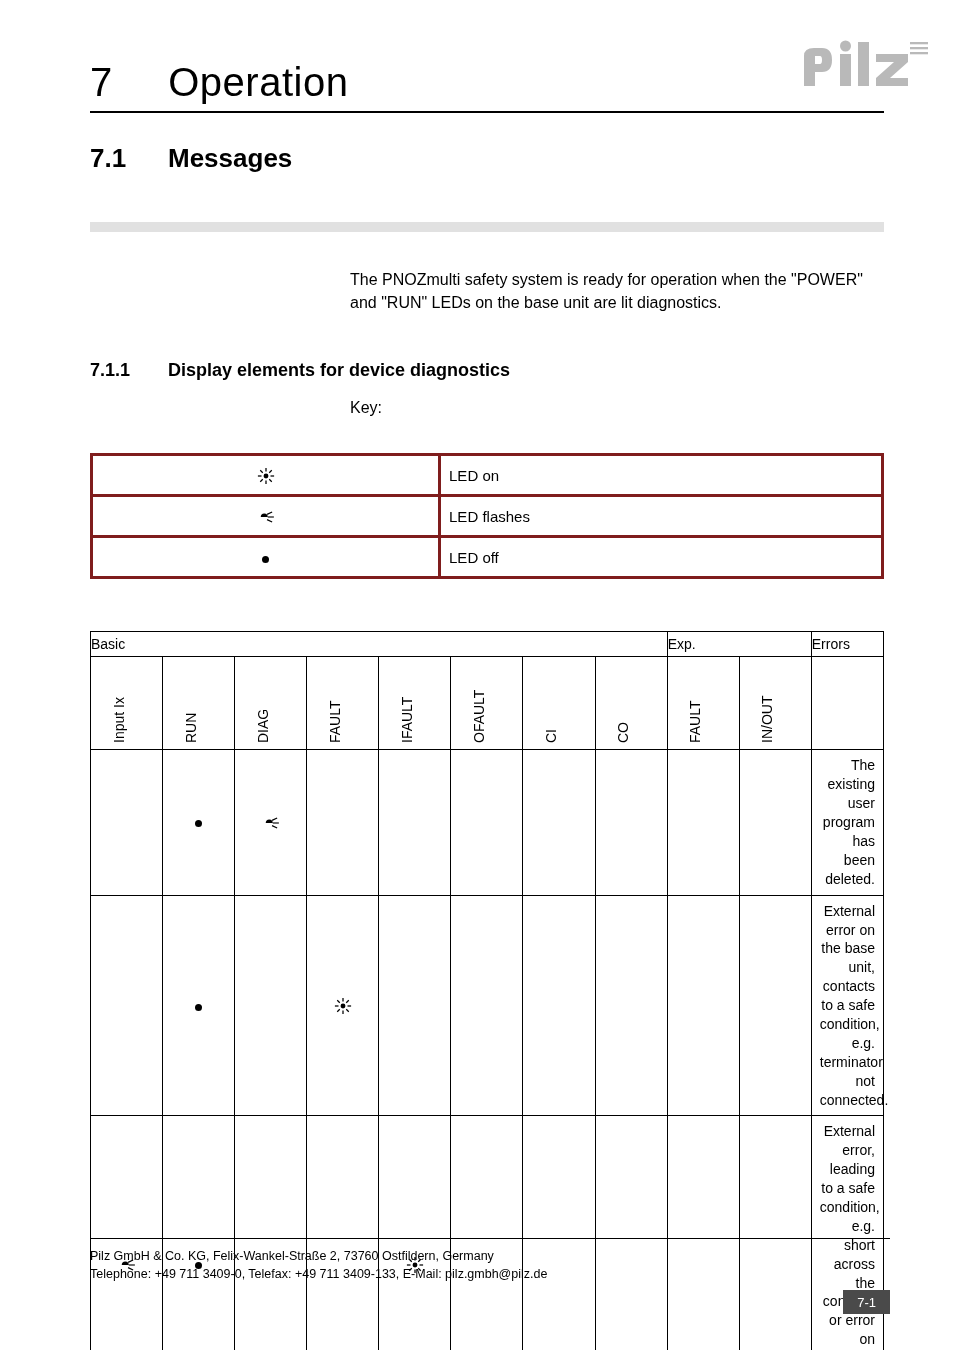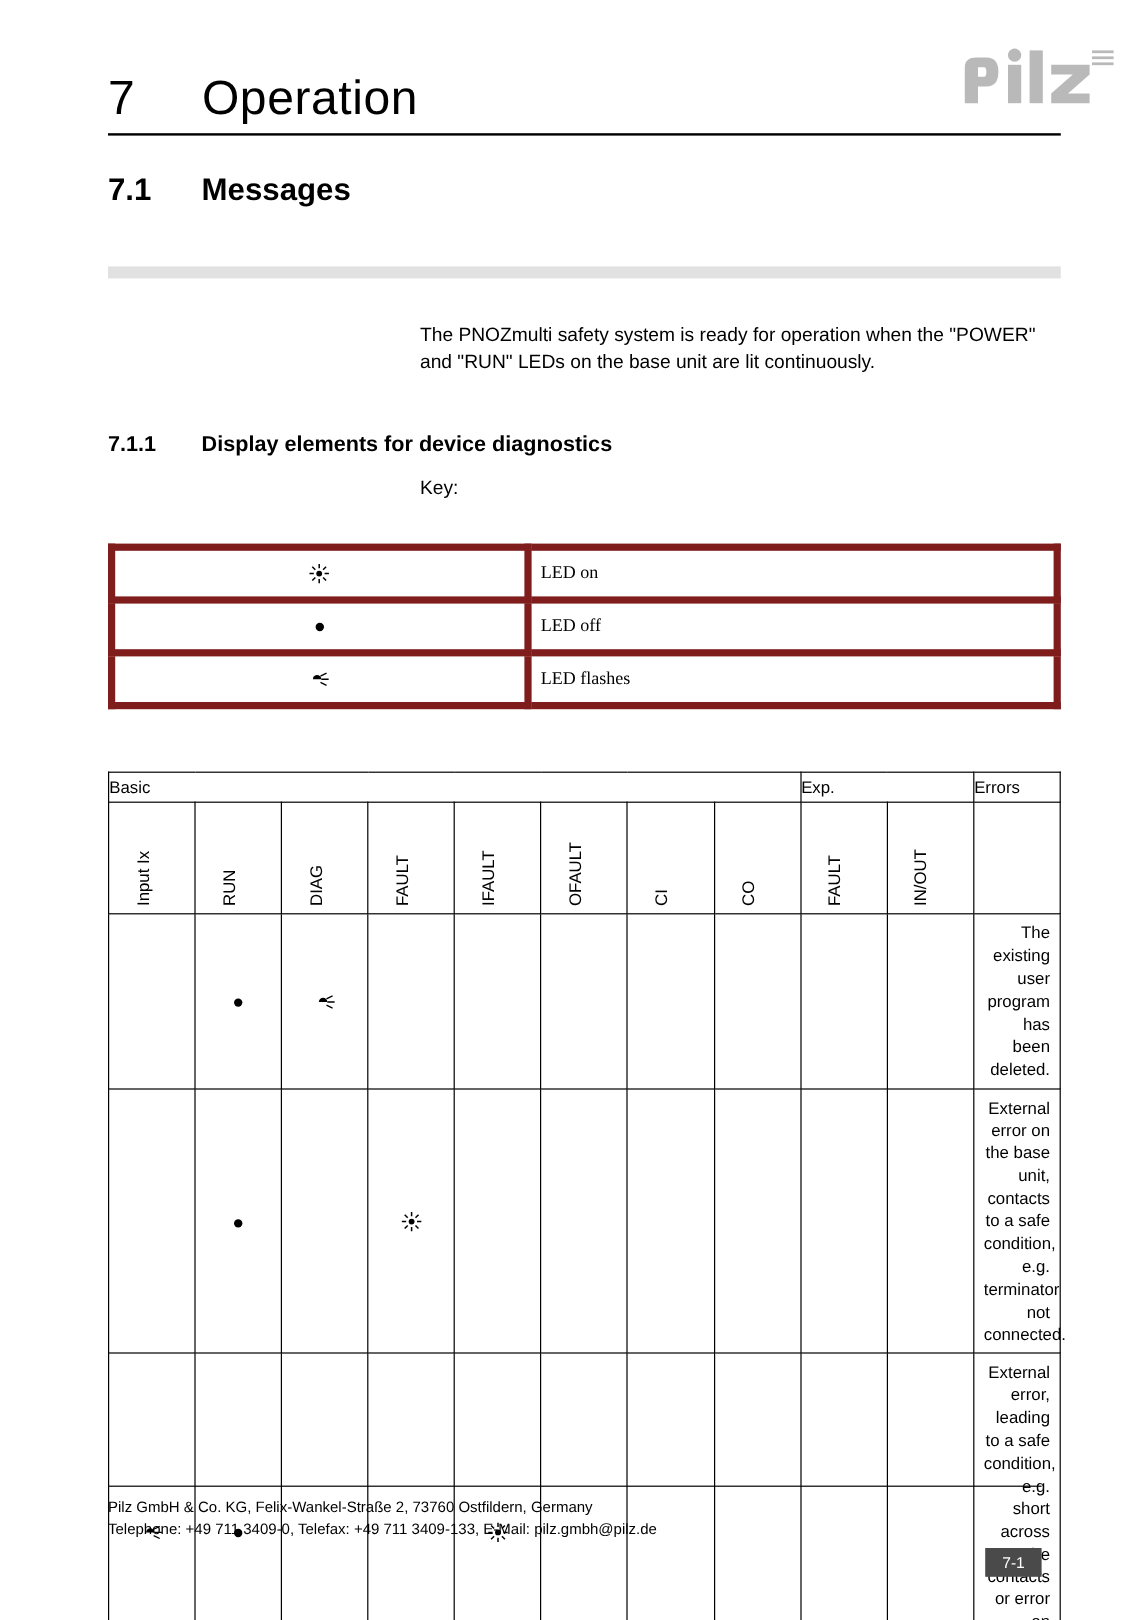--- a/index.html
+++ b/index.html
@@ -65,25 +65,24 @@
   .key-label { margin-left:260px; margin-top:18px; font-size:16px; }
 
   
   table.key {
     border-collapse:collapse;
     width:100%;
     margin-top:36px;
     font-size:15px;
   }
   table.key td {
-    border:6px solid #7f1d1d;
+    border:3px solid #7f1d1d;
     padding:5px 8px;
     height:28px;
     vertical-align:middle;
-    font-family:Liberation Serif, serif;
   }
   table.key td.sym { width:44%; text-align:center; }
 
   
   table.diag {
     border-collapse:collapse;
     width:100%;
     margin-top:52px;
     font-size:14px;
     table-layout:fixed;
@@ -125,21 +124,21 @@
     width:18px; height:18px; display:inline-block; position:relative; top:2px;
   }
   .led-flash {
     width:18px; height:14px; display:inline-block; position:relative; top:2px;
   }
 
   
   .footer {
     position:absolute;
     left:90px;
-    right:86px;
+    right:64px;
     bottom:36px;
     border-top:1px solid #000;
     padding-top:8px;
     font-size:12.5px;
     display:flex;
     justify-content:space-between;
     align-items:flex-start;
   }
   .footer .pg {
     background:#4a4a4a;
@@ -206,46 +205,46 @@
       <span class="chapter-title">Operation</span>
     </div>
   </div>
 
   <div class="section-block">
     <div class="section-head">
       <span class="section-num">7.1</span>
       <span>Messages</span>
     </div>
     <div class="grey-bar"></div>
-    <div class="body-col">The PNOZmulti safety system is ready for operation when the "POWER" and "RUN" LEDs on the base unit are lit continuously.</div>
+    <div class="body-col">The PNOZmulti safety system is ready for operation when the "POWER" and "RUN" LEDs on the base unit are lit diagnostics.</div>
   </div>
 
   <div class="subsection-head">
     <span class="subsection-num">7.1.1</span>
     <span>Display elements for device diagnostics</span>
   </div>
   <div class="key-label">Key:</div>
 
   <table class="key">
     <tbody id="key-body">
         <tr>
           <td class="sym"><span class="led led-on"><svg width="18" height="18">
                 <use href="#sym-led-on"></use>
               </svg></span></td>
           <td>LED on</td>
         </tr>
         <tr>
+          <td class="sym"><span class="led led-flash"><svg width="18" height="14">
+                <use href="#sym-led-flash"></use>
+              </svg></span></td>
+          <td>LED flashes</td>
+        </tr>
+        <tr>
           <td class="sym"><span class="led led-off"></span></td>
           <td>LED off</td>
-        </tr>
-        <tr>
-          <td class="sym"><span class="led led-flash"><svg width="18" height="14">
-                <use href="#sym-led-flash"></use>
-              </svg></span></td>
-          <td>LED flashes</td>
         </tr>
       </tbody>
   </table>
 
   <table class="diag">
     <thead>
       <tr class="grp">
         <th colspan="8">Basic</th>
         <th colspan="2">Exp.</th>
         <th>Errors</th>

